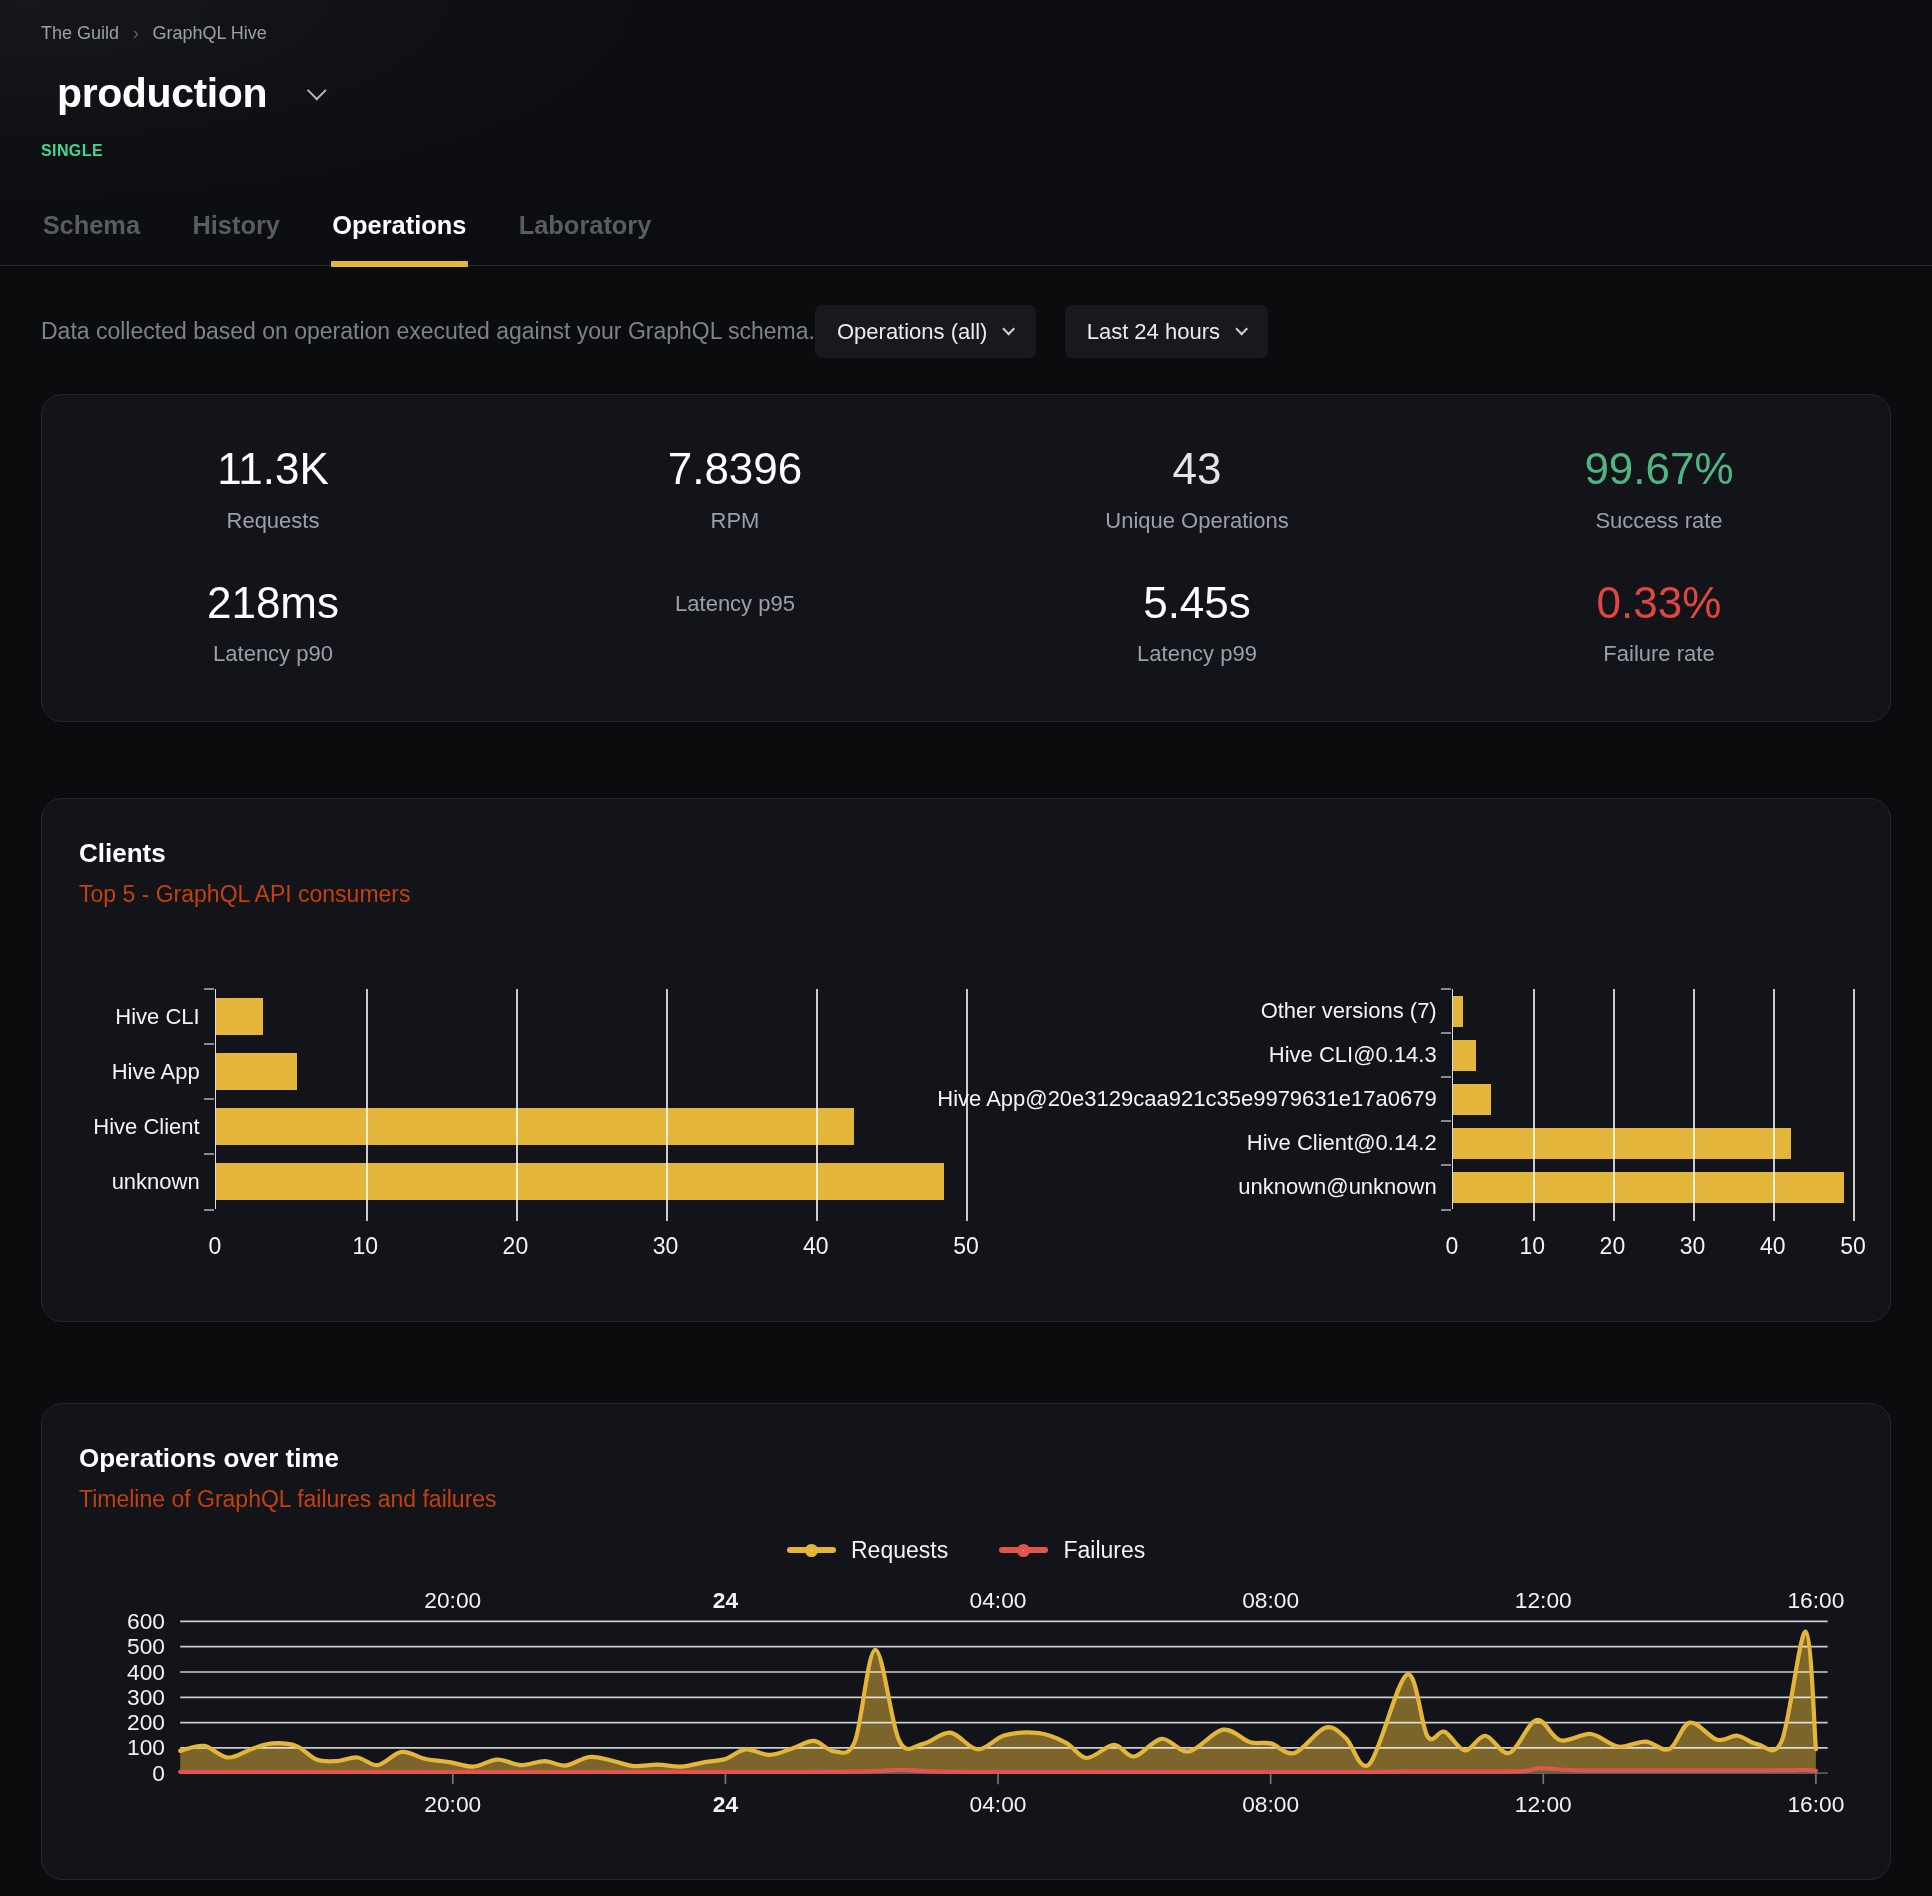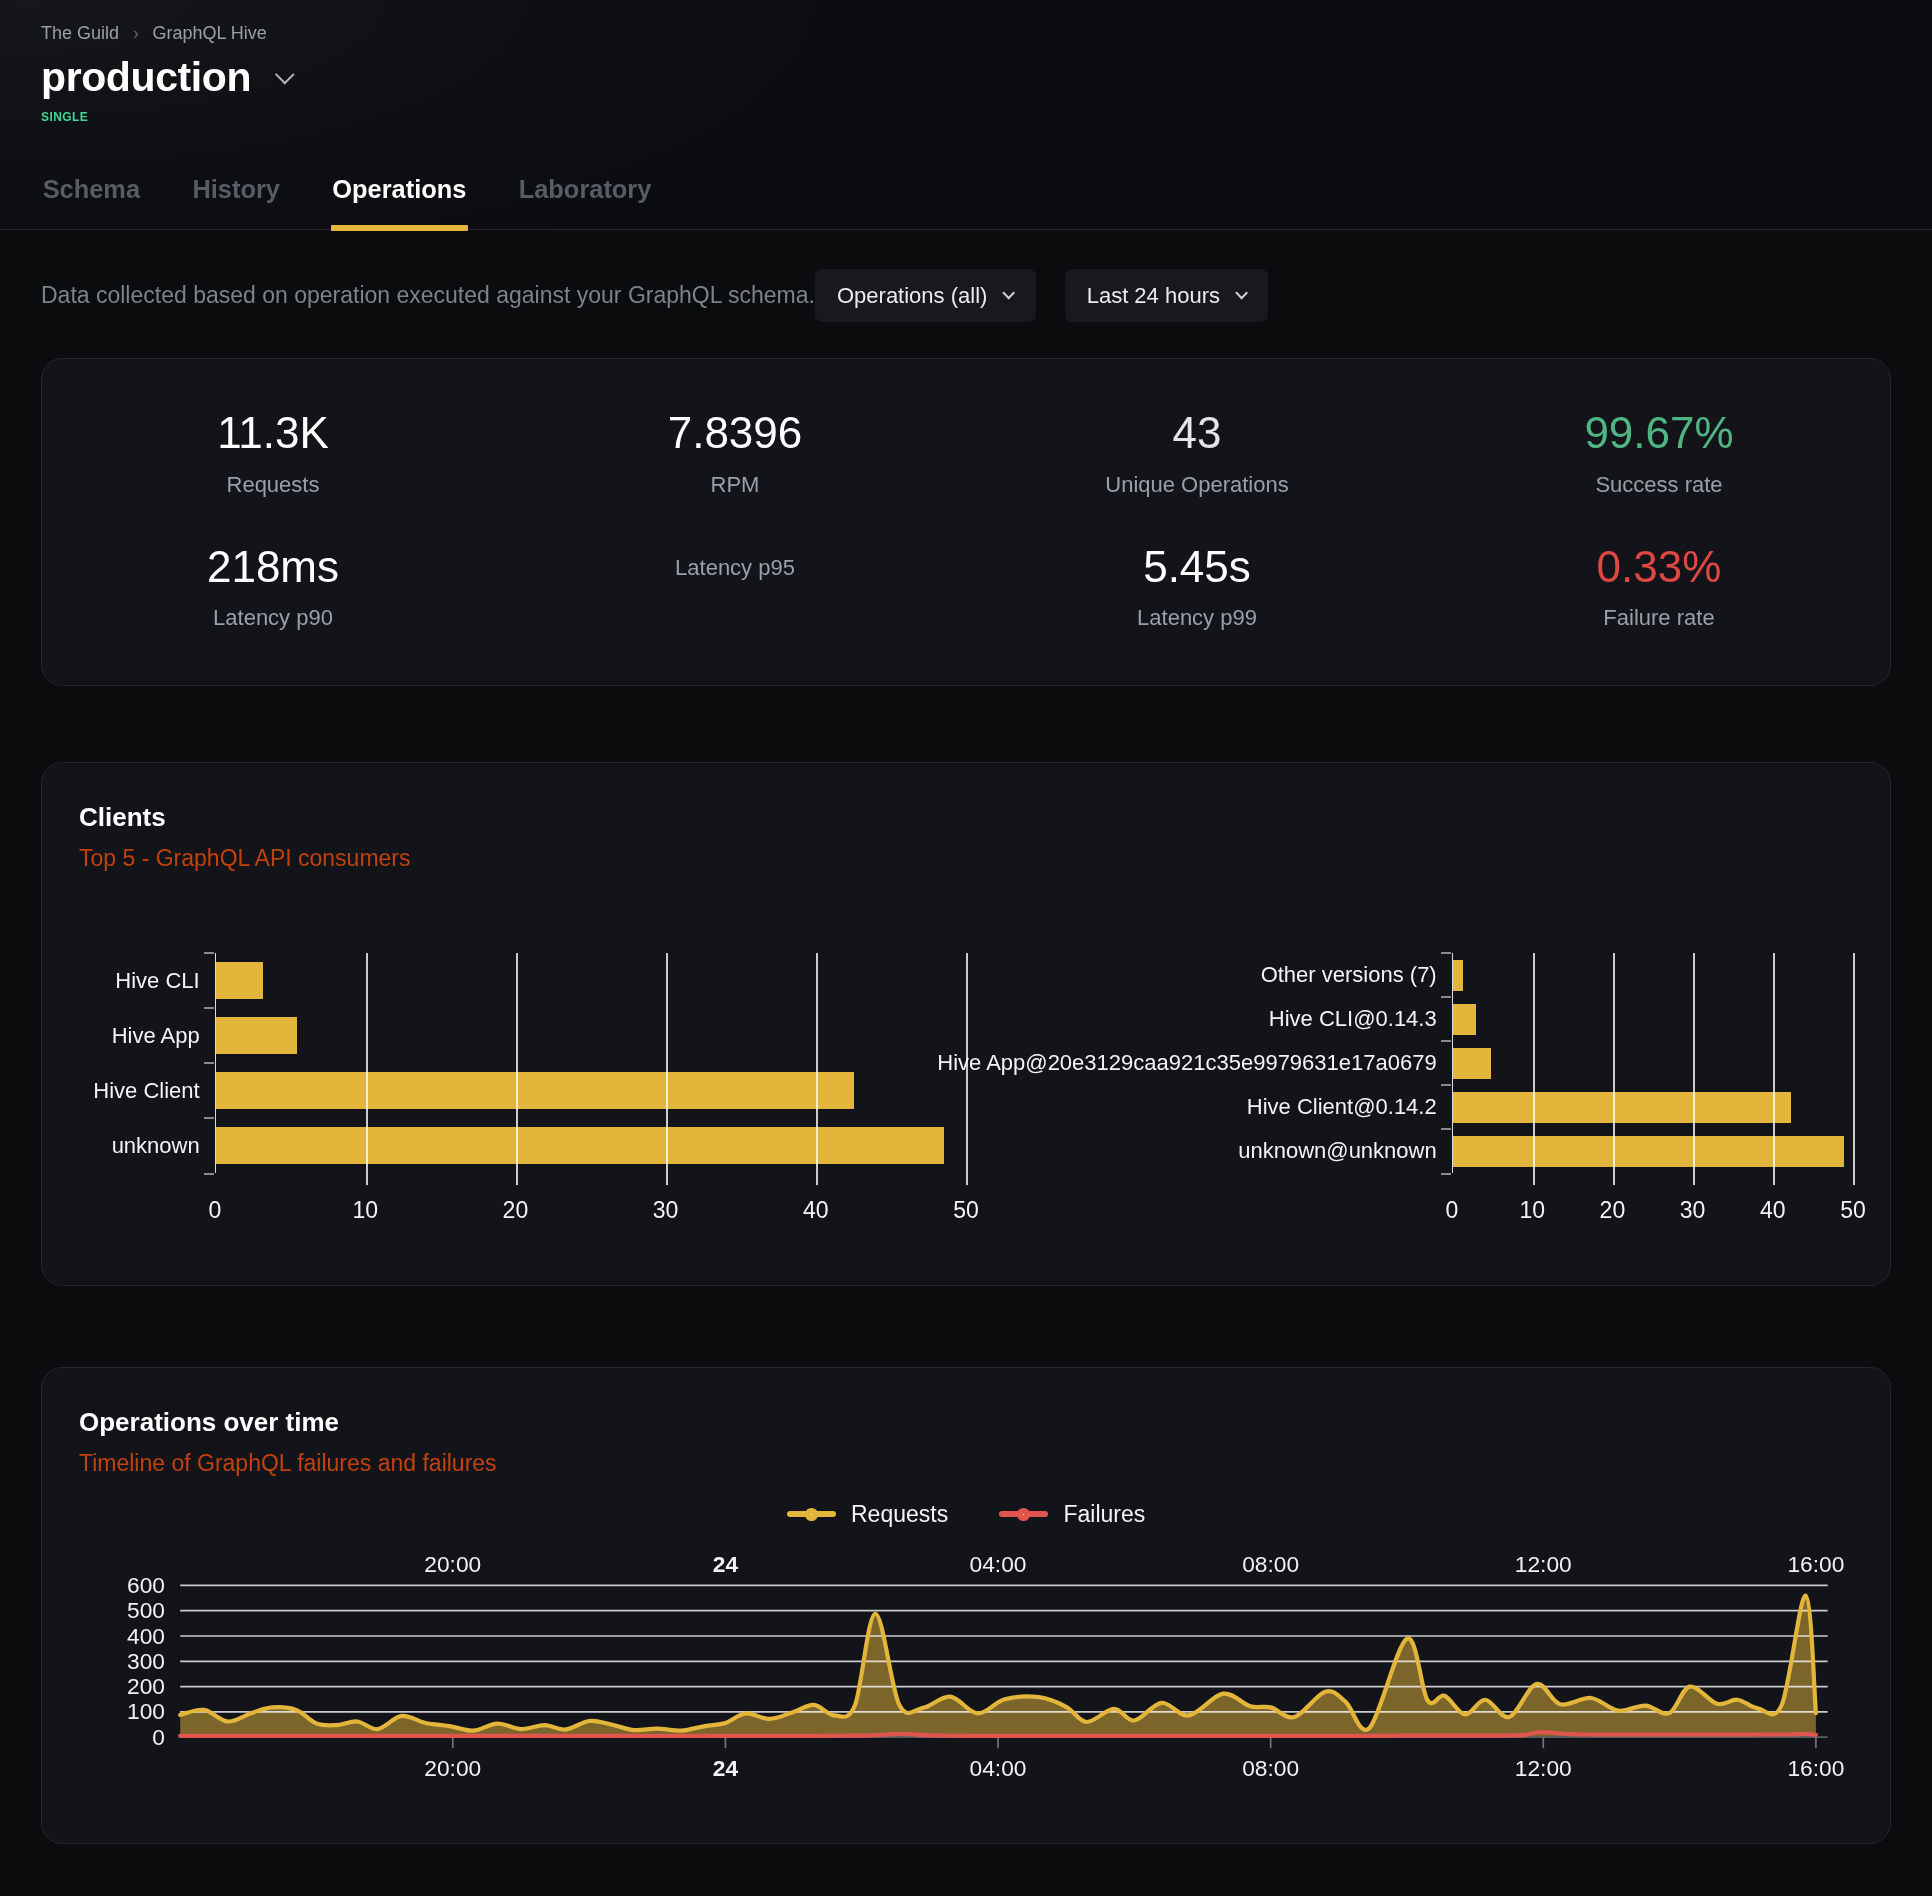--- a/index.html
+++ b/index.html
@@ -13,28 +13,28 @@
   
   .hdr {
     padding:22px 41px 0;
     background:radial-gradient(932px 305px at 25.4px 0, #15171b 0%, #0d0f12 55%, #0b0d10 100%);
     border-bottom:1.7px solid #26282d;
   }
   .breadcrumb { display:flex; align-items:flex-end; gap:13.6px; font-size:18px; color:#9aa0a8; }
   .breadcrumb .crumb { cursor:pointer; }
   .breadcrumb .sep { color:#5b6067; font-size:18.6px; }
   .title-row { display:flex; align-items:center; gap:27px; margin-top:10.2px; }
-  .title-row h1 { margin:0; font-size:41px; font-weight:700; letter-spacing:-0.4px; }
+  .title-row h1 { margin:16px; font-size:41px; font-weight:700; letter-spacing:-0.4px; }
   .chev {
     width:13.6px; height:13.6px;
     border-right:2.5px solid #b3b9bf; border-bottom:2.5px solid #b3b9bf;
     transform:rotate(45deg) translate(-2.5px,-2.5px);
     cursor:pointer;
   }
-  .badge { margin-top:8.5px; font-size:12px; font-weight:700; letter-spacing:0.4px; color:#3fd796; }
+  .badge { margin-top:8.5px; font-size:16px; font-weight:700; letter-spacing:0.4px; color:#3fd796; }
   .tabs { display:flex; gap:49px; margin-top:51px; }
   .tab { position:relative; font-size:25.4px; font-weight:700; color:#575d65; padding:0 1.7px 25.4px; cursor:pointer; }
   .tab.active { color:#fff; }
   .tab.active::after {
     content:""; position:absolute; left:0; right:0; bottom:-1.7px; height:6px;
     background:#e3b53b; border-radius:0.8px;
   }
   
   main { padding:0 41px 13.6px; }
   .toolbar { display:flex; align-items:center; margin-top:39px; }

